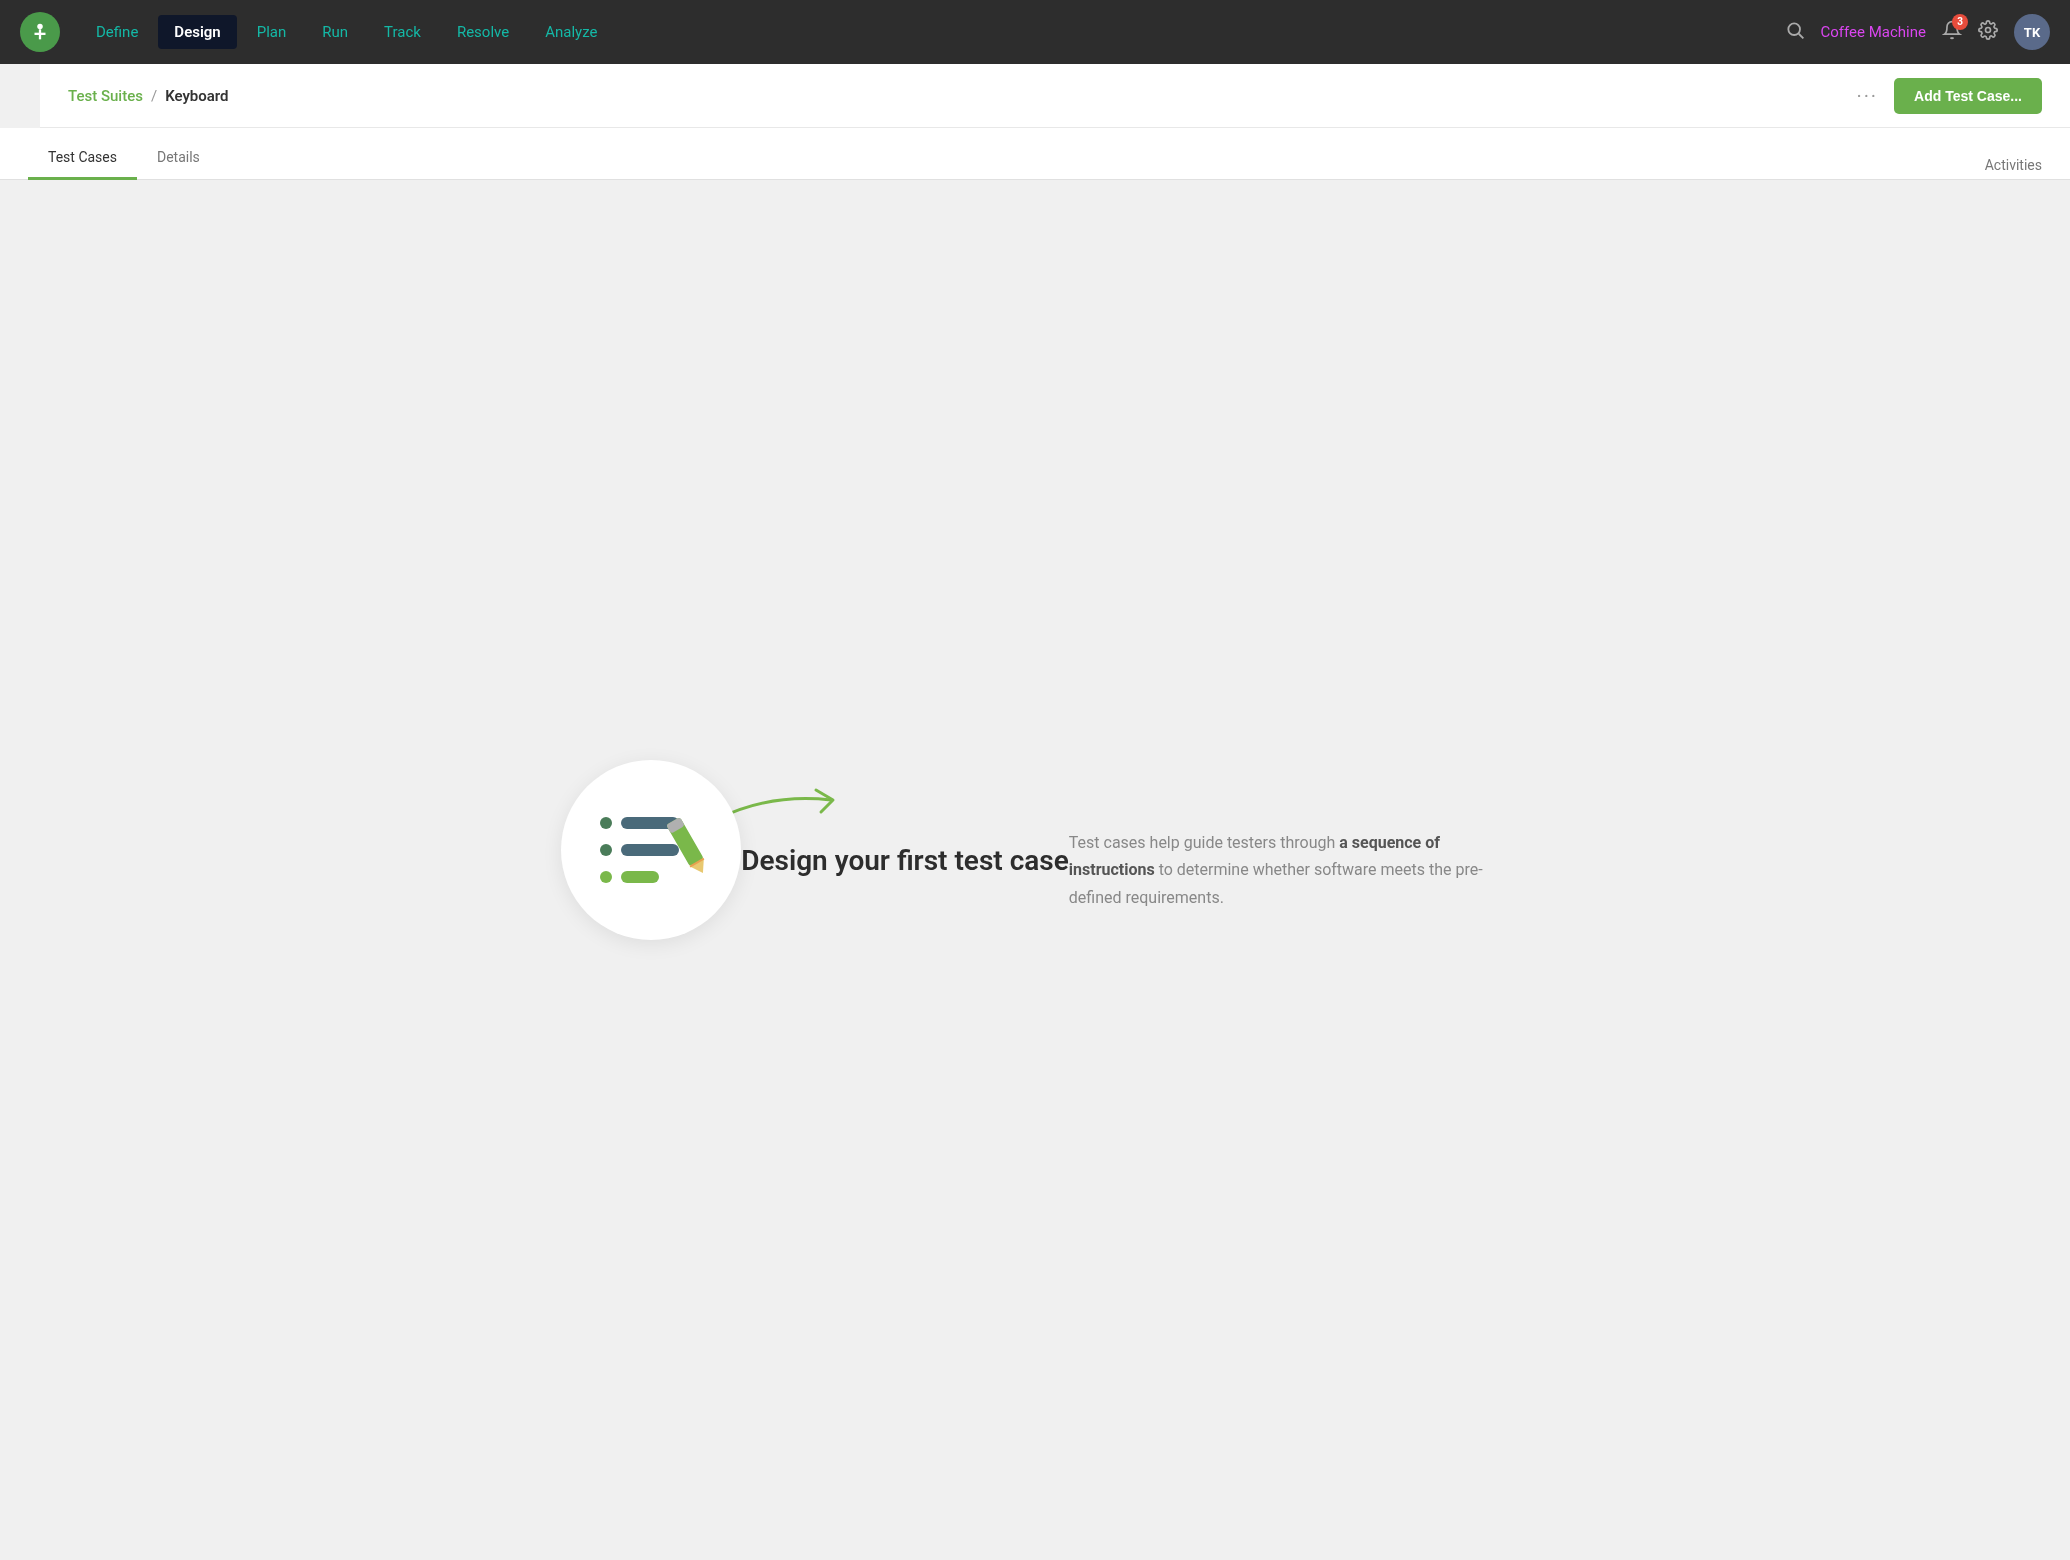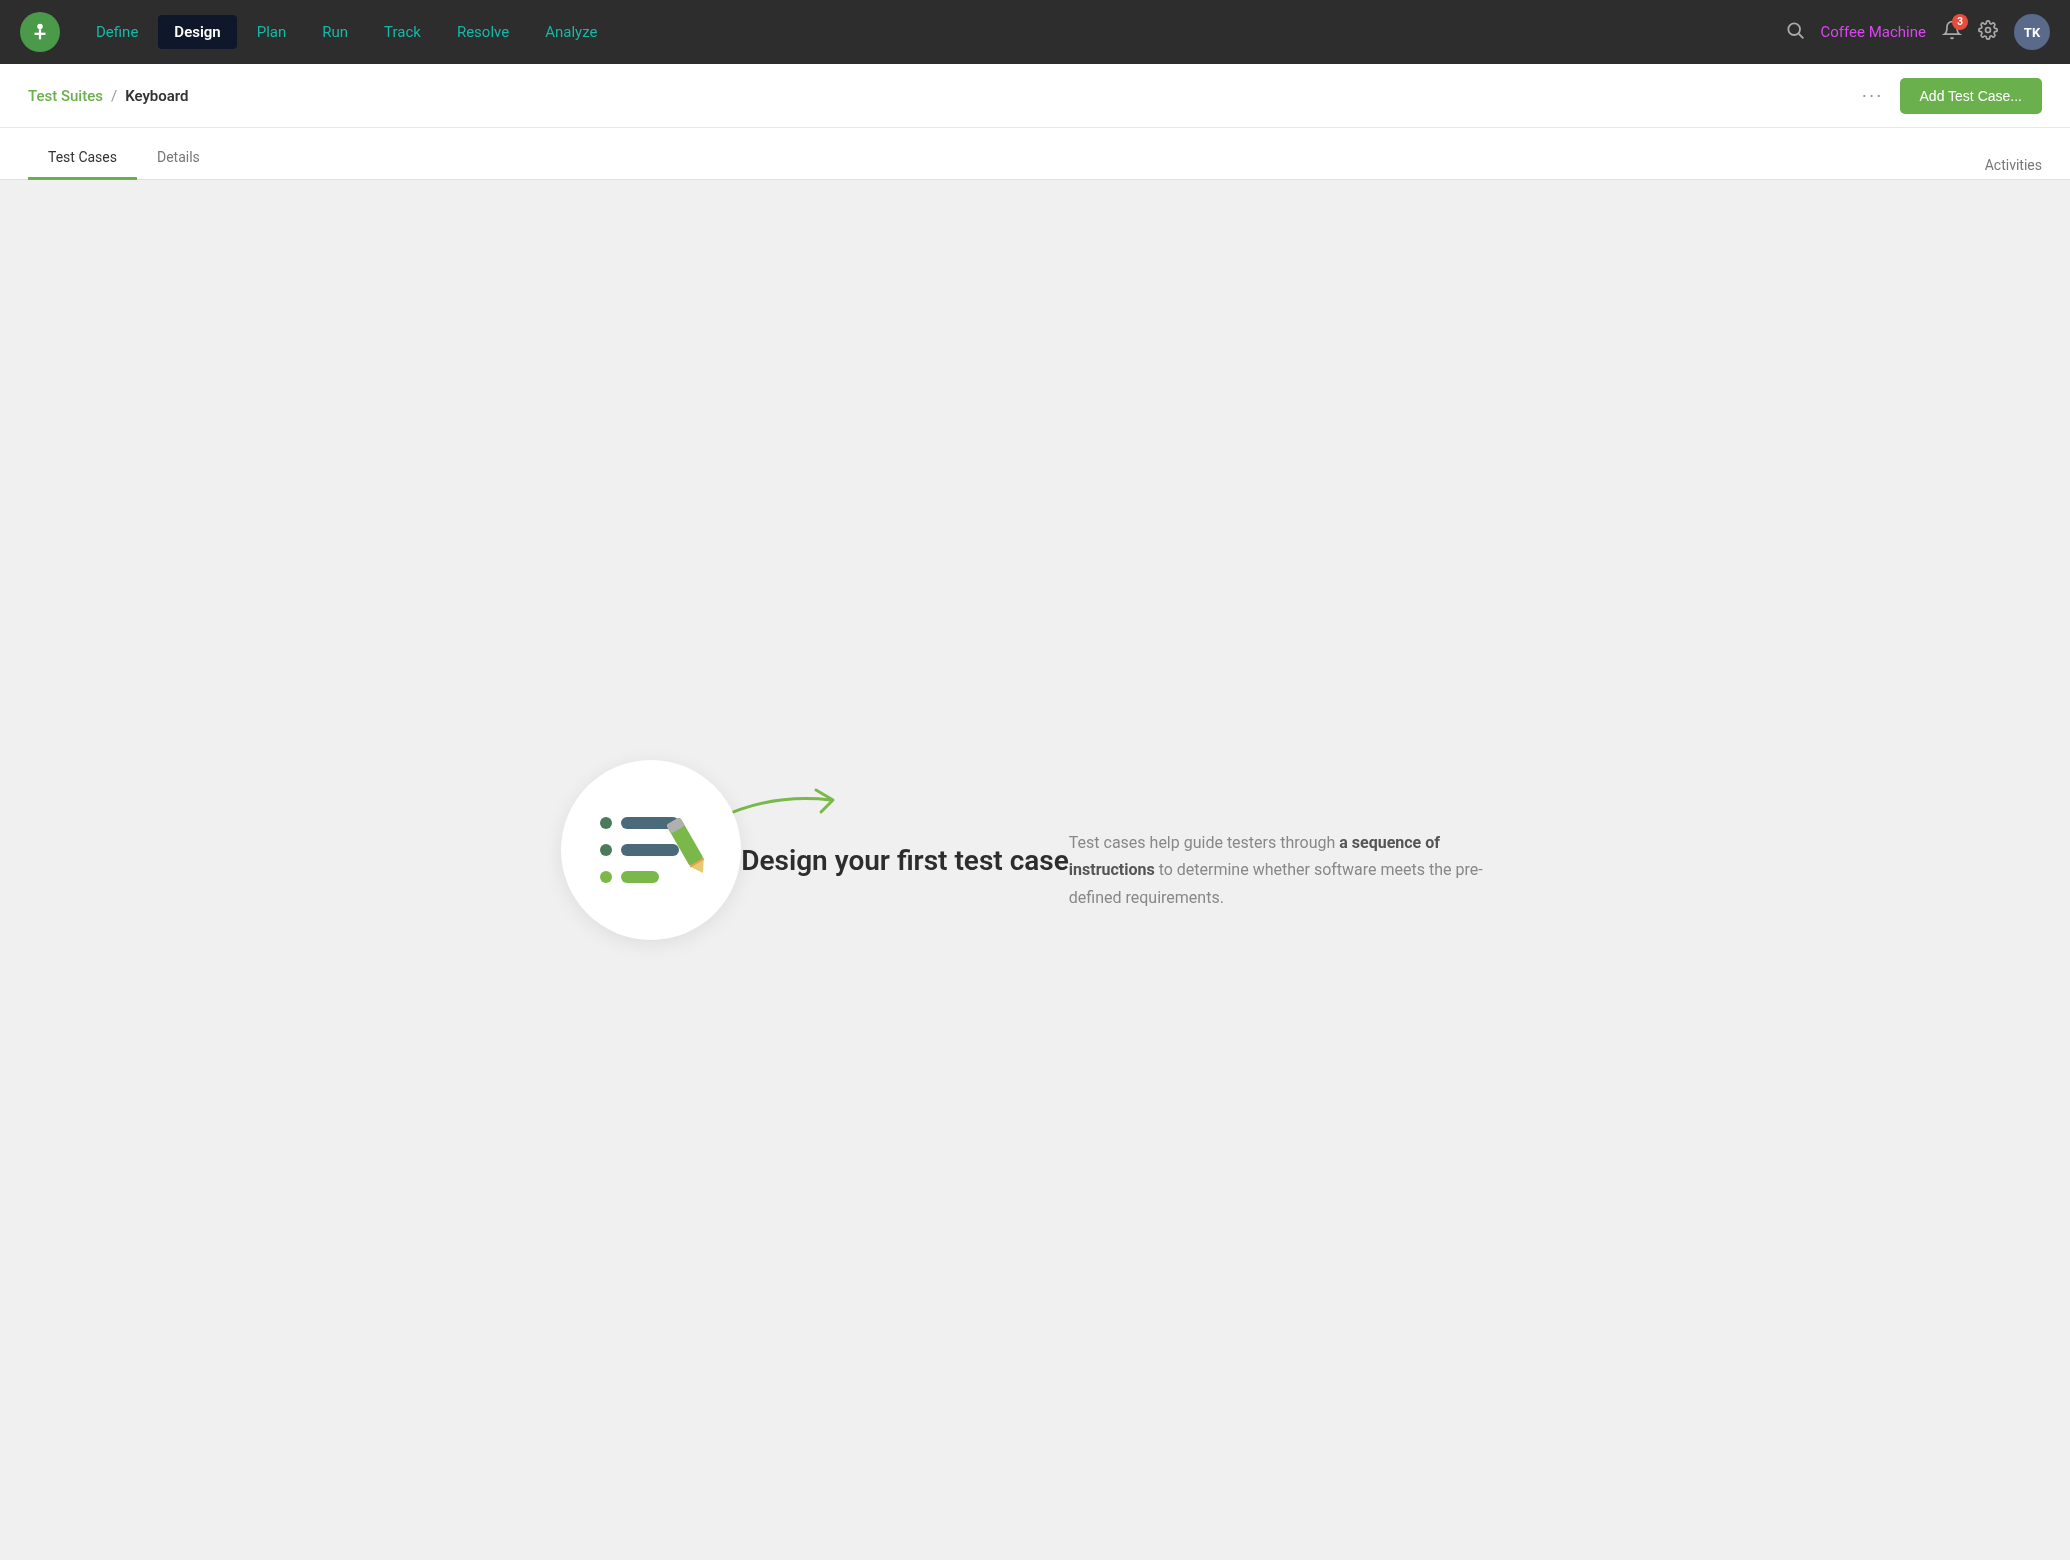--- a/index.html
+++ b/index.html
@@ -71,39 +71,40 @@
       cursor: pointer;
     }
 
     
     .breadcrumb-bar {
       background: white;
       padding: 0 28px;
       height: 64px;
       display: flex; align-items: center; justify-content: space-between;
       border-bottom: 1px solid #e8e8e8;
+      margin-left: 40px;
     }
     .breadcrumb {
       display: flex; align-items: center; gap: 8px;
     }
     .breadcrumb-link {
       color: #6ab04c; font-size: 15px; font-weight: 500; cursor: pointer;
     }
     .breadcrumb-sep { color: #999; font-size: 15px; }
     .breadcrumb-current { color: #333; font-size: 15px; font-weight: 600; }
     .breadcrumb-actions { display: flex; align-items: center; gap: 16px; }
     .three-dots { color: #999; font-size: 20px; cursor: pointer; letter-spacing: 2px; }
     .add-btn {
       background: #6ab04c;
       color: white;
       border: none;
       border-radius: 5px;
       padding: 10px 20px;
       font-size: 14px;
-      font-weight: 400;
+      font-weight: 700;
       cursor: pointer;
     }
 
     
     .tabs-bar {
       background: white;
       padding: 0 28px;
       display: flex; align-items: flex-end; justify-content: space-between;
       border-bottom: 1px solid #e0e0e0;
       height: 52px;

